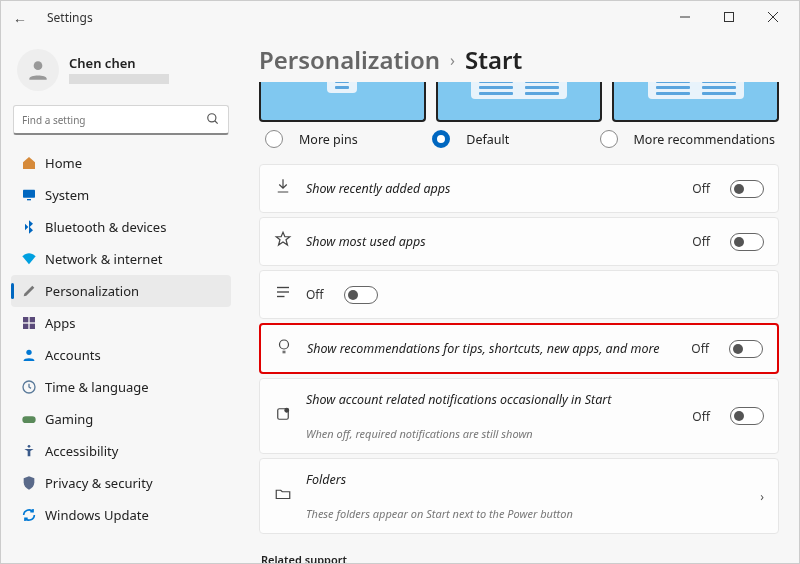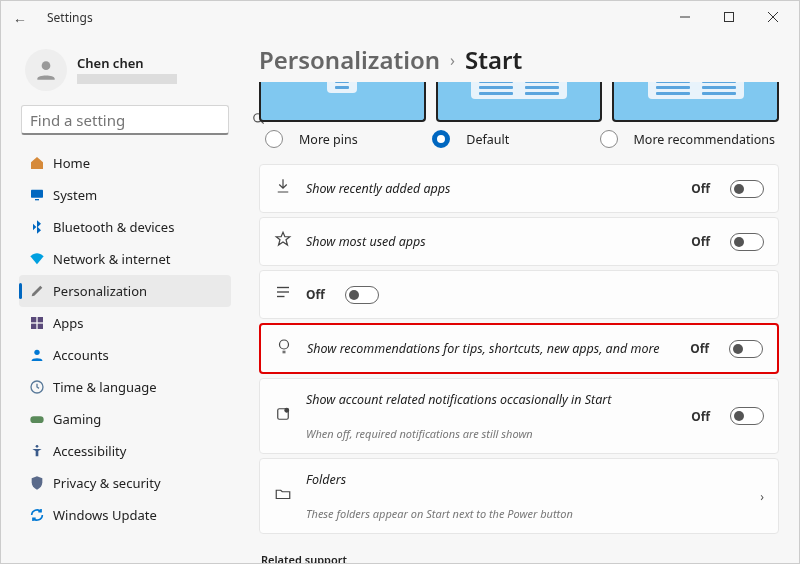--- a/index.html
+++ b/index.html
@@ -9,29 +9,29 @@
   .titlebar { display: flex; align-items: center; height: 32px; padding: 0 4px 0 12px; font-size: 12px; color: #333; }
   .titlebar .back { width: 20px; font-size: 14px; color: #444; }
   .titlebar .title { margin-left: 14px; }
   .titlebar .spacer { flex: 1; }
   .titlebar .winbtn { width: 44px; height: 32px; display:flex; align-items:center; justify-content:center; font-size:12px; color:#333;}
   .titlebar .winbtn svg { display:block; }
 
   .app { display: flex; height: calc(564px - 32px); }
 
   
-  .sidebar { width: 240px; padding: 10px 10px 0 18px; }
+  .sidebar { width: 240px; padding: 10px 10px 0 10px; }
   .user { display:flex; align-items:center; gap:10px; padding: 6px 6px 14px 6px; }
   .avatar { width:42px; height:42px; border-radius:50%; background:#eee; display:flex; align-items:center; justify-content:center; }
   .avatar svg { width:26px; height:26px; fill:#999; }
   .user-name { font-size:13px; color:#222; font-weight:600; line-height:1.2; }
   .user-sub { width:100px; height:10px; background:#ddd; margin-top:3px; }
 
   .searchbox { display:flex; align-items:center; background:#fff; border:1px solid #d5d5d5; border-radius:3px; border-bottom: 2px solid #888; height:30px; padding: 0 8px; margin: 0 2px 12px 2px; }
-  .searchbox input { flex:1; border:none; outline:none; font-size:15px; background:transparent; color:#333;}
+  .searchbox input { flex:1; border:none; outline:none; font-size:10px; background:transparent; color:#333;}
   .searchbox .sicon { color:#555; }
 
   .nav { list-style:none; }
   .nav li { display:flex; align-items:center; gap:8px; height:32px; padding: 0 10px; border-radius:4px; font-size:13px; color:#222; position:relative;}
   .nav li.active { background:#eaeaea; }
   .nav li.active::before { content:""; position:absolute; left:0; top:8px; bottom:8px; width:3px; background:#0067c0; border-radius:2px;}
   .nav .nicon { width:16px; height:16px; display:flex; align-items:center; justify-content:center;}
 
   
   .main { flex:1; overflow:auto; padding: 0 20px 0 18px; }
@@ -52,21 +52,21 @@
   .radio-group:nth-child(1){ flex:1; padding-left:6px;}
   .radio-group:nth-child(2){ flex:1; }
   .radio-group:nth-child(3){ padding-right:4px;}
   .radio { width:18px; height:18px; border-radius:50%; border:1px solid #888; display:flex; align-items:center; justify-content:center; background:#fff;}
   .radio.checked { border:5px solid #0067c0; }
 
   .setrow { display:flex; align-items:center; background:#fdfdfd; border:1px solid #e6e6e6; border-radius:4px; margin-bottom:4px; padding: 12px 14px; gap:14px;}
   .setrow .ricon { width:18px; color:#444;}
   .setrow .rlabel { flex:1; font-size:12.5px; color:#222;font-style:italic;}
   .setrow .rlabel .sub { font-size:11px; color:#777; margin-top:18px;}
-  .setrow .state { font-size:12px; color:#333; margin-right:6px;font-weight:bold;}
+  .setrow .state { font-size:12px; color:#333; margin-right:6px;}
   .toggle { width:34px; height:18px; border-radius:10px; background:#fff; border:1px solid #666; position:relative;}
   .toggle::after { content:""; position:absolute; left:3px; top:3px; width:10px; height:10px; border-radius:50%; background:#555;}
   .setrow.highlight { border:2px solid #e00000; }
   .chev { color:#555; font-size:12px; margin-left:4px;}
 
   .related { font-size:11px; font-weight:600; color:#222; margin: 18px 0 0 2px;}
 </style>
 </head>
 <body>
 

